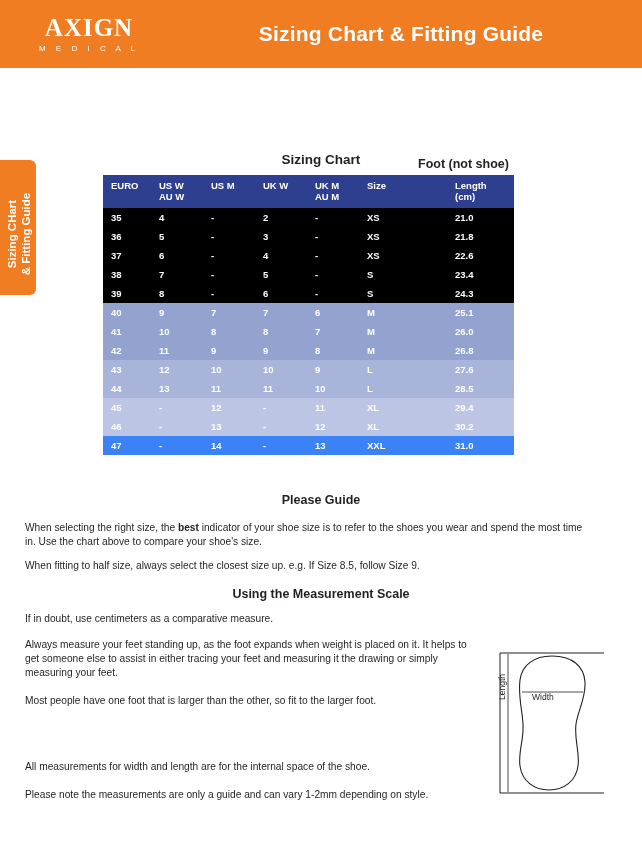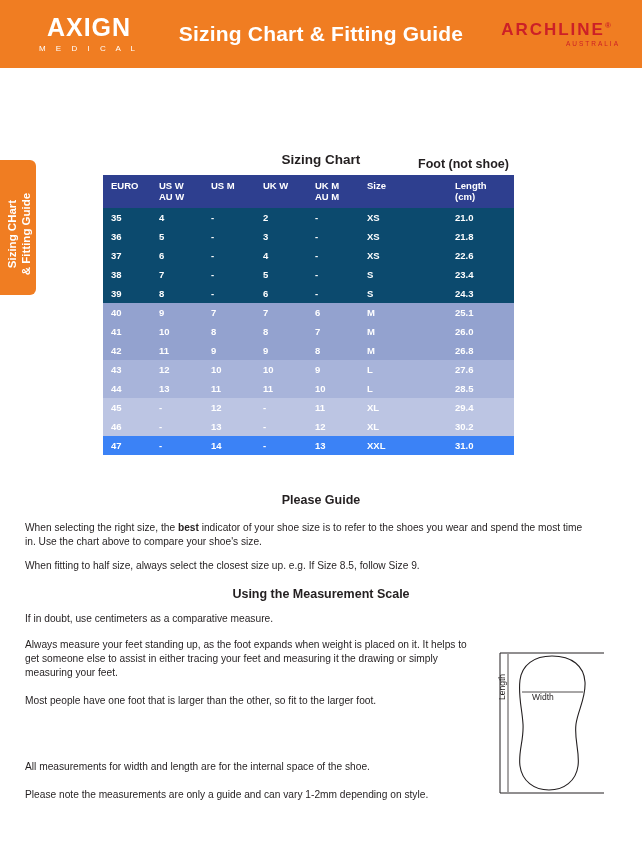--- a/index.html
+++ b/index.html
@@ -29,21 +29,21 @@
     padding-left: 18px;
     box-sizing: border-box;
     color: #ffffff;
     text-align: center;
   }
   .logo-axign {
     font-size: 25px;
     font-weight: bold;
     letter-spacing: 1px;
     line-height: 1;
-    font-family: Liberation Sans, sans-serif;
+    font-family: Liberation Serif, serif;
   }
   .logo-medical {
     font-size: 8px;
     letter-spacing: 4px;
     margin-top: 4px;
     font-family: "Liberation Sans", sans-serif;
   }
   .header-title {
     flex: 1;
     text-align: center;
@@ -148,21 +148,21 @@
   table.sizing td {
     color: #ffffff;
     font-weight: bold;
     padding: 3px 0 3px 8px;
     height: 19px;
     box-sizing: border-box;
   }
   table.sizing td.len {
     padding-left: 18px;
   }
-  tr.band-a td { background: #0c4a6e; margin-left: 26px; }
+  tr.band-a td { background: #000000; margin-left: 26px; }
   tr.band-b td { background: #93a2cf; }
   tr.band-c td { background: #a8b4da; }
   tr.band-d td { background: #bcc5e3; }
   tr.band-e td { background: #3b82f6; }
 
   .col-euro   { width: 48px; }
   .col-usw    { width: 52px; }
   .col-usm    { width: 52px; }
   .col-ukw    { width: 52px; }
   .col-ukm    { width: 52px; }
@@ -225,24 +225,20 @@
 </style>
 </head>
 <body>
 
 <div class="header">
   <div class="logo-left">
     <div class="logo-axign">AXIGN</div>
     <div class="logo-medical">M E D I C A L</div>
   </div>
   <div class="header-title">Sizing Chart &amp; Fitting Guide</div>
-  <div class="logo-right">
-    <div class="logo-archline"><span>ARCHLINE</span><span class="reg-mark">®</span></div>
-    <div class="logo-australia">AUSTRALIA</div>
-  </div>
 </div>
 
 <div class="side-tab">
   <div class="side-tab-text">
     <span>Sizing CHart</span><br>
     <span>&amp; Fitting Guide</span>
   </div>
 </div>
 
 <div class="chart-title">Sizing Chart</div>

